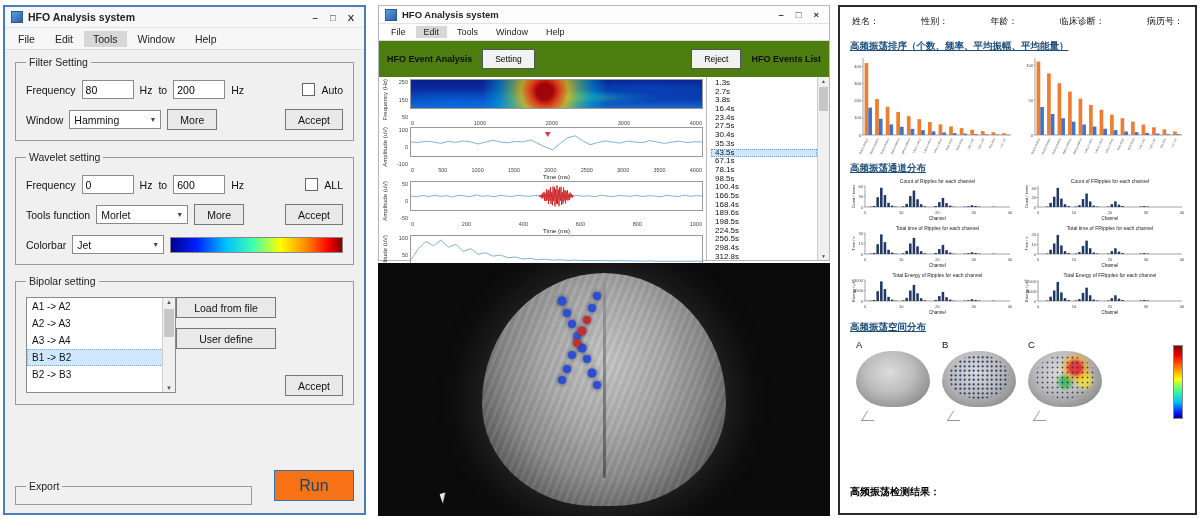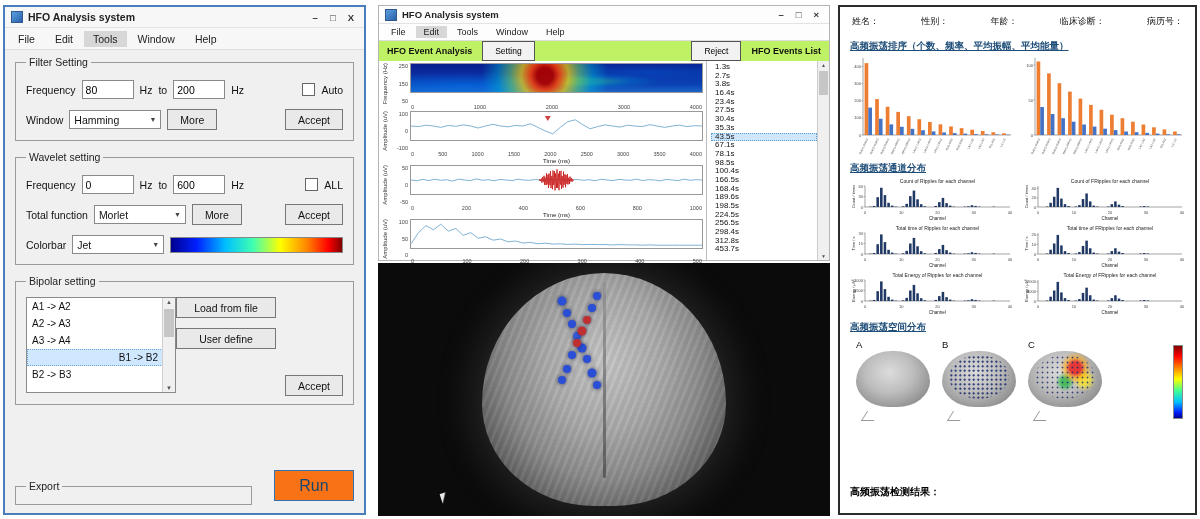--- a/index.html
+++ b/index.html
@@ -24,40 +24,40 @@
   .tinput{width:44px;height:17px;border:1px solid #8a8a8a;font-size:10.5px;padding:0 3px;background:#fff;font-family:inherit;box-sizing:content-box;}
   .sel{display:inline-flex;align-items:center;justify-content:space-between;width:92px;height:19px;border:1px solid #8a8a8a;background:#fff;font-size:10.5px;padding:0 4px;box-sizing:border-box;}
   .sel .arw{font-size:7px;color:#444;}
   .btn{height:21px;border:1px solid #777;background:#e9e9e9;font-size:10.5px;padding:0 12px;font-family:inherit;color:#111;}
   .mlauto{margin-left:auto;}
   .chk{width:11px;height:11px;border:1px solid #666;background:#fff;display:inline-block;flex:none;}
   .jetbar{height:14px;flex:1;border:1px solid #888;background:linear-gradient(90deg,#00008f,#0020ff 15%,#00c0ff 32%,#40ffb0 48%,#ffff00 64%,#ff8000 80%,#ff0000 92%,#800000);}
   .biprow{display:flex;margin-top:6px;}
   .listbox{width:150px;height:96px;border:1px solid #8a8a8a;background:#fff;position:relative;overflow:hidden;padding-right:12px;box-sizing:border-box;}
   .lbitem{height:17px;line-height:17px;font-size:10px;padding:0 5px;color:#111;box-sizing:border-box;}
-  .lbitem.selected{background:#cfe8ff;outline:1px dotted #6aa7d8;outline-offset:-1px;text-align:right;}
+  .lbitem.selected{background:#cfe8ff;outline:1px dotted #6aa7d8;outline-offset:-1px;}
   .vscroll{position:absolute;right:0;top:0;bottom:0;width:12px;background:#f0f0f0;border-left:1px solid #cfcfcf;}
   .vscroll .thumb{position:absolute;left:1px;right:1px;top:11px;height:28px;background:#c6c6c6;}
   .vscroll .up,.vscroll .dn{position:absolute;left:0;right:0;font-size:6px;color:#555;text-align:center;}
   .vscroll .up{top:1px;} .vscroll .dn{bottom:1px;}
   .bipbtns{display:flex;flex-direction:column;gap:10px;flex:1;}
   .bipbtns .btn{width:100px;}
   .bipbtns .accept{align-self:flex-end;margin-top:16px;width:auto;}
   .bottomrow{display:flex;align-items:flex-end;gap:18px;margin-top:auto;}
   .exportset{width:215px;margin:0;}
   .exprow{display:flex;gap:8px;margin-top:6px;}
   .runbtn{width:80px;height:31px;background:#f97316;border:1px solid #2e74b5;color:#17466e;font-size:16px;font-family:inherit;margin-bottom:4px;}
 
   
   .mwin{left:378px;top:5px;width:452px;height:256px;border:1px solid #b5b5b5;background:#fff;display:flex;flex-direction:column;}
   .mwin .titlebar{height:17px;background:#fdfdfd;}
   .mwin .wtitle{font-size:9.5px;}
   .mwin .menubar{height:16px;background:#fdfdfd;}
   .mwin .mitem{font-size:9px;padding:1px 8px;}
-  .mtoolbar{height:20px;background:#bef264;display:flex;align-items:center;gap:10px;padding:0 8px;flex:none;}
+  .mtoolbar{height:20px;background:#4d7c0f;display:flex;align-items:center;gap:10px;padding:8px 8px;flex:none;}
   .tb-label{font-size:9px;color:#111;font-weight:bold;white-space:nowrap;}
   .tb-btn{height:20px;font-size:8.5px;padding:0 12px;border:1px solid #555;background:#f2f2f2;font-family:inherit;}
   .mbody{flex:1;display:flex;min-height:0;}
   .mplots{flex:1;padding:2px 3px 0 2px;display:flex;flex-direction:column;min-width:0;}
   .plot{display:grid;grid-template-columns:9px 20px 1fr;align-items:stretch;}
   .ylab{writing-mode:vertical-rl;transform:rotate(180deg);font-size:6px;color:#333;text-align:center;line-height:9px;}
   .yticks{display:flex;flex-direction:column;justify-content:space-between;align-items:flex-end;font-size:5.5px;color:#444;padding:0 2px 0 0;}
   .pbox{border:1px solid #999;background:#fff;height:28px;position:relative;overflow:hidden;}
   .pbox .chartfill{position:absolute;inset:0;}
   .xticks{grid-column:3;display:flex;justify-content:space-between;font-size:5.5px;color:#444;line-height:7px;padding:0 1px;}
@@ -167,21 +167,21 @@
         <span>Frequency</span>
         <input class="tinput" value="0" style="">
         <span>Hz</span>
         <span>to</span>
         <input class="tinput" value="600" style="">
         <span>Hz</span>
         <span class="chk mlauto"></span>
         <span>ALL</span>
       </div>
       <div class="frow">
-        <span>Total function</span>
+        <span>Tools function</span>
         <span class="sel">
           <span>Morlet</span>
           <span class="arw">▼</span>
         </span>
         <button class="btn">More</button>
         <button class="btn mlauto">Accept</button>
       </div>
       <div class="frow">
         <span>Colorbar</span>
         <span class="sel">

